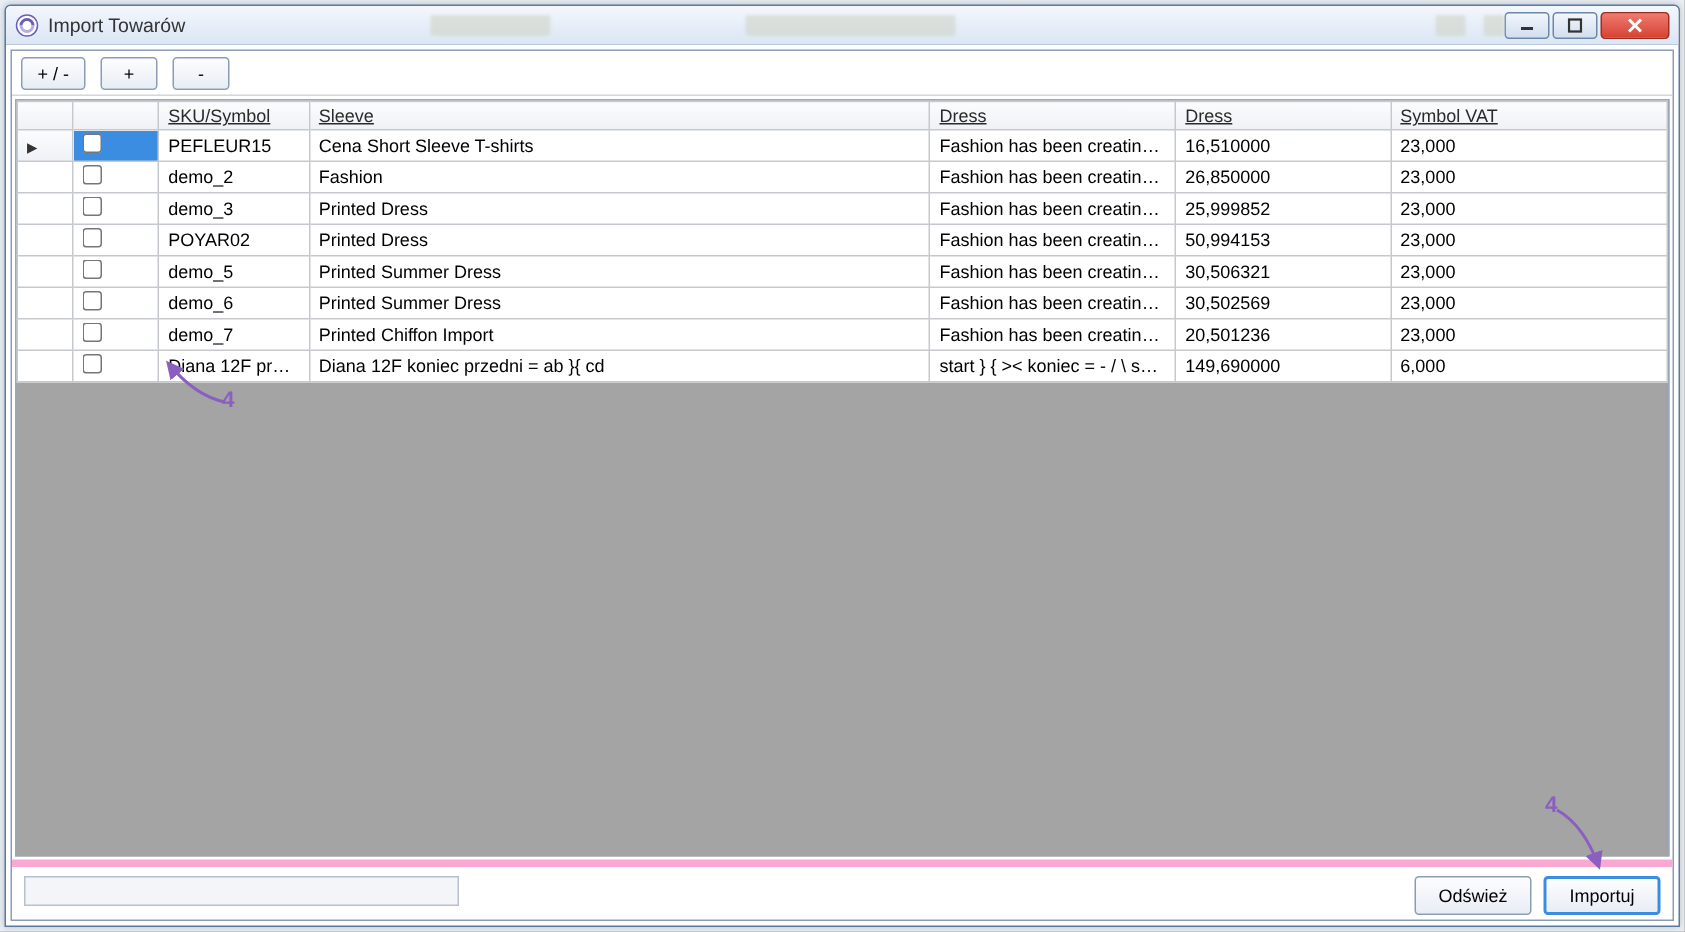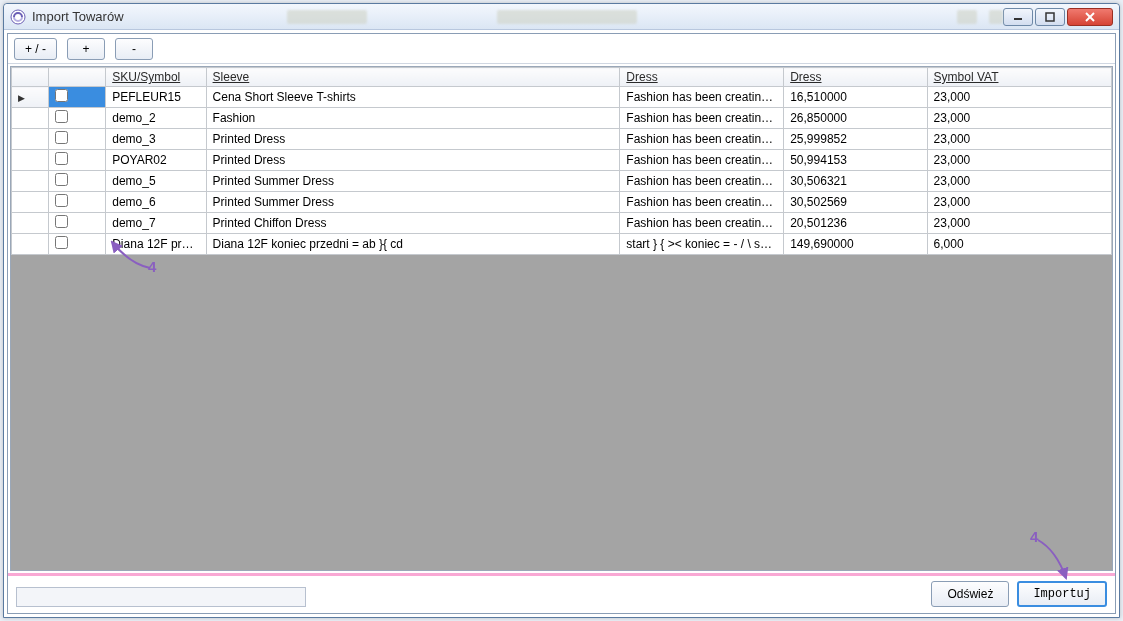--- a/index.html
+++ b/index.html
@@ -84,33 +84,33 @@
   td.selcell input { margin:0 auto; }
   tr.selected td.rowhdr { background:linear-gradient(#fcfcfd,#eef1f6);}
   tr.selected td.rowhdr::before{
     content:"▶"; font-size:9px; color:#333;
   }
   tr.selected td.selcell { background:#3a8de0; }
   tr td.rowhdr::before{ content:""; }
 
   
   .bottombar {
-    height:40px; display:flex; align-items:flex-end; padding:6px 8px; gap:8px;
-    border-top:3px solid #f9a8d4;
+    height:40px; display:flex; align-items:flex-start; padding:6px 8px; gap:8px;
+    border-top:5px solid #f9a8d4;
   }
   .progress {
     width:290px; height:20px; border:1px solid #b7c0cf; background:#f3f5f9;
   }
   .bottombar .spacer{flex:1;}
   .bbtn {
     min-width:78px; height:26px; padding:0 14px;
     border:1px solid #8a9db5; background:linear-gradient(#fdfdfe,#e8edf5);
     border-radius:3px; cursor:pointer; font-size:12px;
   }
-  .bbtn.primary { border:2px solid #3a8de0;font-family:Liberation Mono, monospace; }
+  .bbtn.primary { border:2px solid #3a8de0; }
 
   
   .anno { position:absolute; color:#8a5fc0; font-weight:bold; font-size:15px; pointer-events:none; }
   .anno svg { overflow:visible; }
 </style>
 </head>
 <body>
 
 <div class="window">
 
@@ -229,21 +229,21 @@
               <td>demo_6</td>
               <td>Printed Summer Dress</td>
               <td>Fashion has been creating wel...</td>
               <td>30,502569</td>
               <td>23,000</td>
             </tr>
             <tr>
               <td class="rowhdr"></td>
               <td class="selcell"><input type="checkbox" style=""></td>
               <td>demo_7</td>
-              <td>Printed Chiffon Dress</td>
+              <td>Printed Chiffon Import</td>
               <td>Fashion has been creating wel...</td>
               <td>20,501236</td>
               <td>23,000</td>
             </tr>
             <tr>
               <td class="rowhdr"></td>
               <td class="selcell"><input type="checkbox" style=""></td>
               <td>Diana 12F profil ...</td>
               <td>Diana 12F koniec przedni = ab }{ cd</td>
               <td>start } { &gt;&lt; koniec = - / \ sds ...</td>

